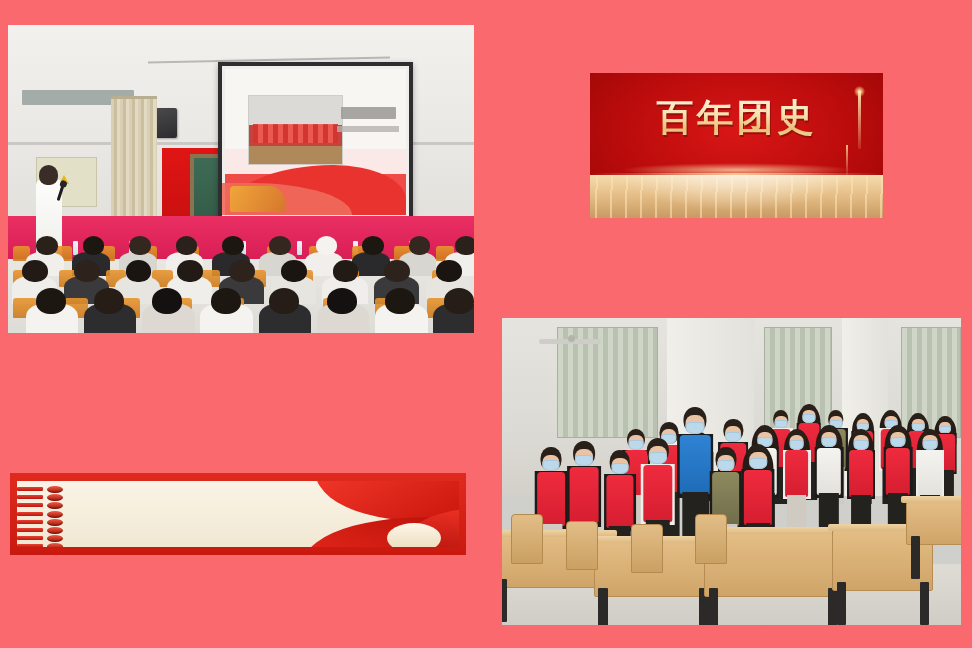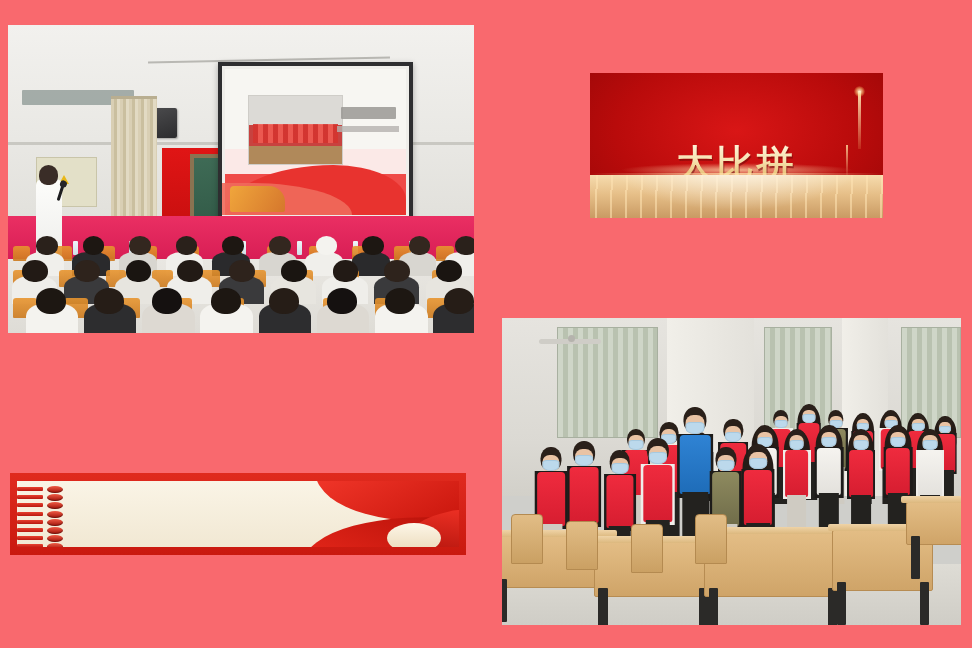--- a/index.html
+++ b/index.html
@@ -748,21 +748,21 @@
         <div class="pv-seat" style="left: 14%; top: 66%; width: 7%; height: 16%;"></div>
         <div class="pv-seat" style="left: 28%; top: 67%; width: 7%; height: 16%;"></div>
         <div class="pv-seat" style="left: 42%; top: 64%; width: 7%; height: 16%;"></div>
       </div>
   </div>
 
   <div id="banner-title">
     <div class="bt-glow"></div>
     <div class="bt-spark"></div>
     <div class="bt-spark2"></div>
-    <div class="bt-text" id="bt-line2">大比拼</div>
+    <div class="bt-text" id="bt-line1">百年团史</div>
     <div class="bt-rays"></div>
     <div class="bt-line" style="bottom:30%;"></div>
   </div>
 
   <div id="banner-label">
     <div class="bl-inner">
       <div class="bl-ribbon1"></div>
       <div class="bl-ribbon2"></div>
       <div class="bl-ribbon4"></div>
       <div class="bl-ribbon3"></div>

